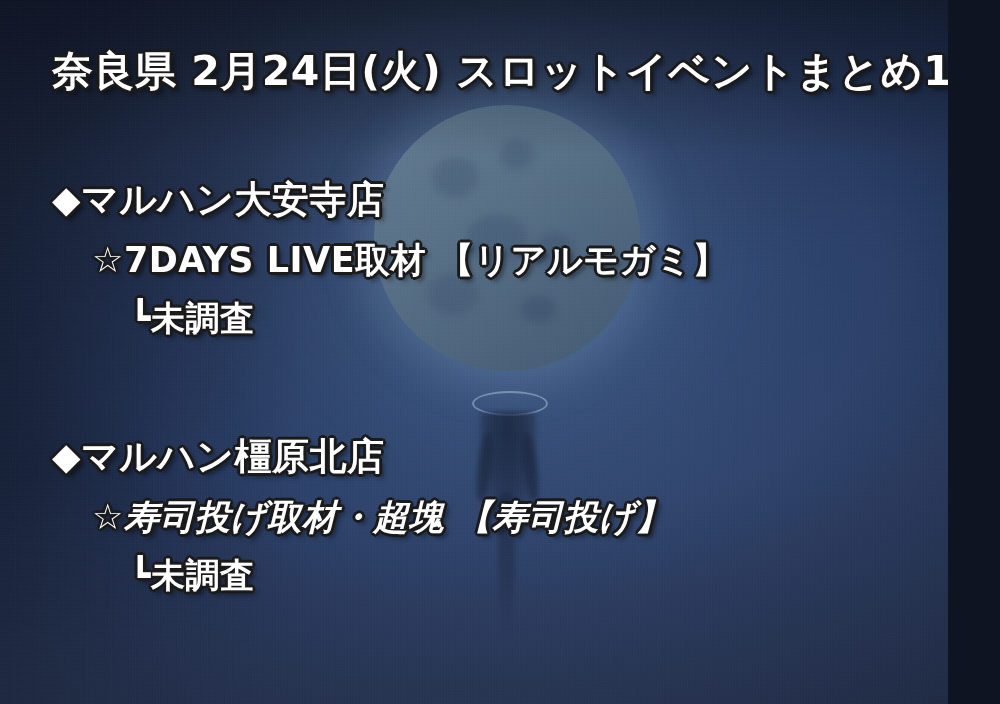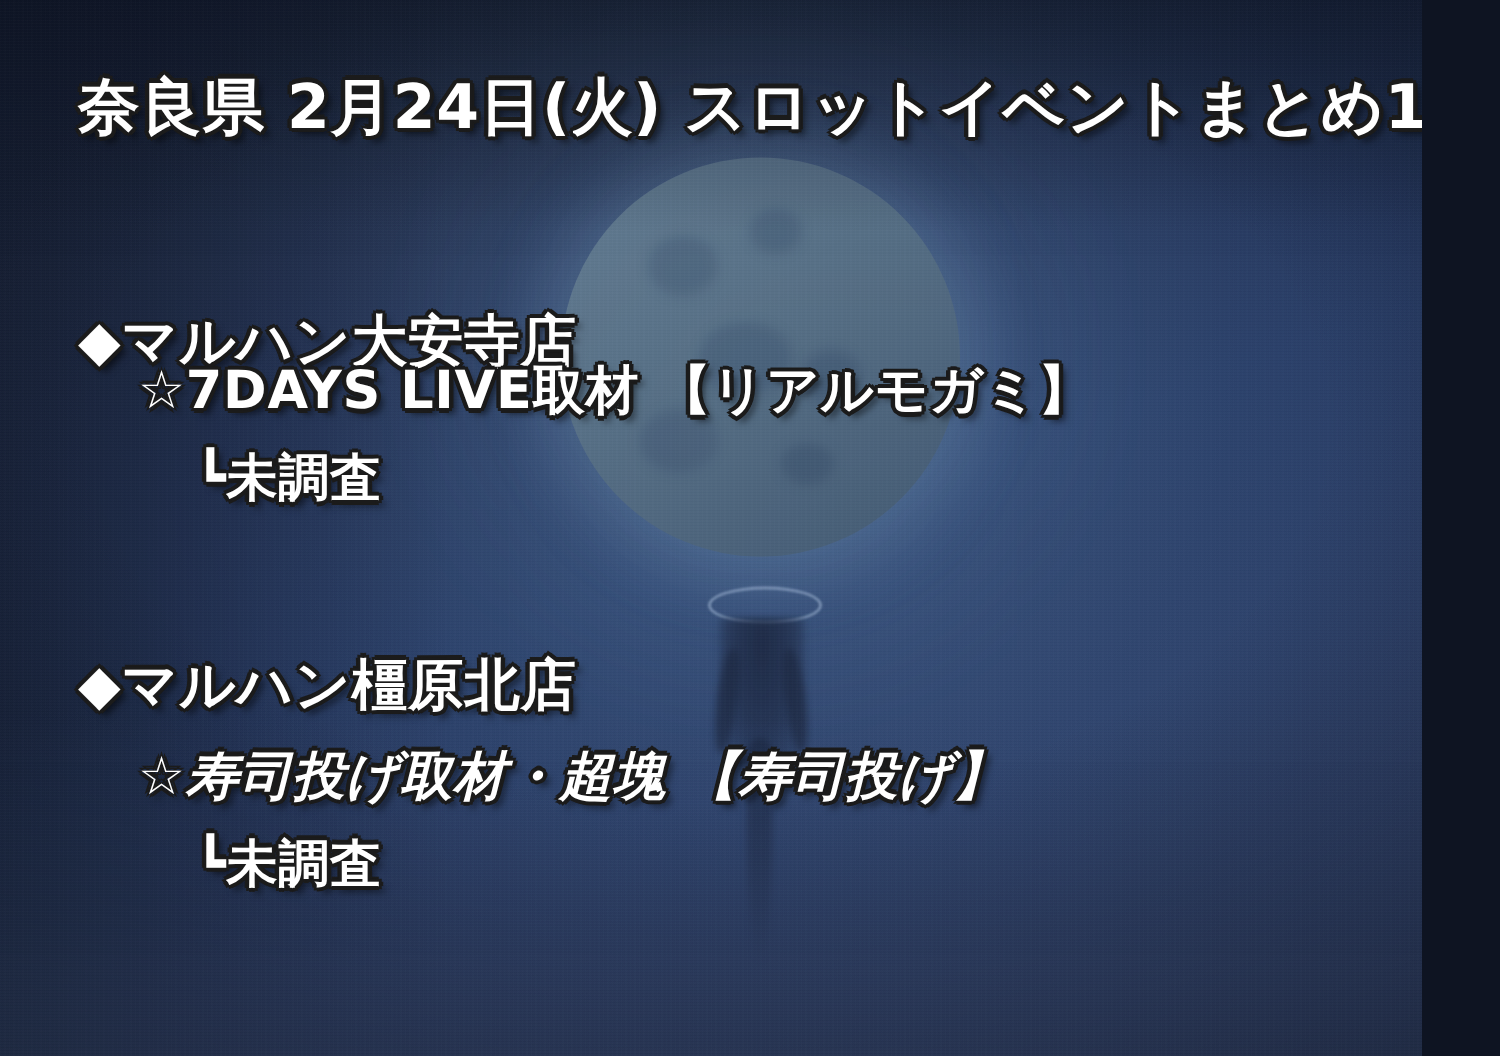--- a/index.html
+++ b/index.html
@@ -164,21 +164,21 @@
        2px -2px 0 #1b1b1b,
       -2px  2px 0 #1b1b1b,
        2px  2px 0 #1b1b1b,
       -3px  0   0 #1b1b1b,
        3px  0   0 #1b1b1b,
        0   -3px 0 #1b1b1b,
        0    3px 0 #1b1b1b,
        4px  4px 5px rgba(0,0,0,0.55);
   }
   .title   { left: 52px;  top: 44px;  font-size: 41px; }
-  .store   { left: 52px;  top: 175px; font-size: 37px; margin-top: 28px; }
+  .store   { left: 52px;  top: 175px; font-size: 37px; }
   .event   { left: 92px;  top: 237px; font-size: 35px; }
   .status  { left: 130px; top: 296px; font-size: 34px; }
   .store2  { left: 52px;  top: 432px; font-size: 37px; }
   .event2  { left: 92px;  top: 494px; font-size: 35px; font-style: italic; }
   .status2 { left: 130px; top: 553px; font-size: 34px; }
 </style>
 </head>
 <body>
 
 <div id="stage">

